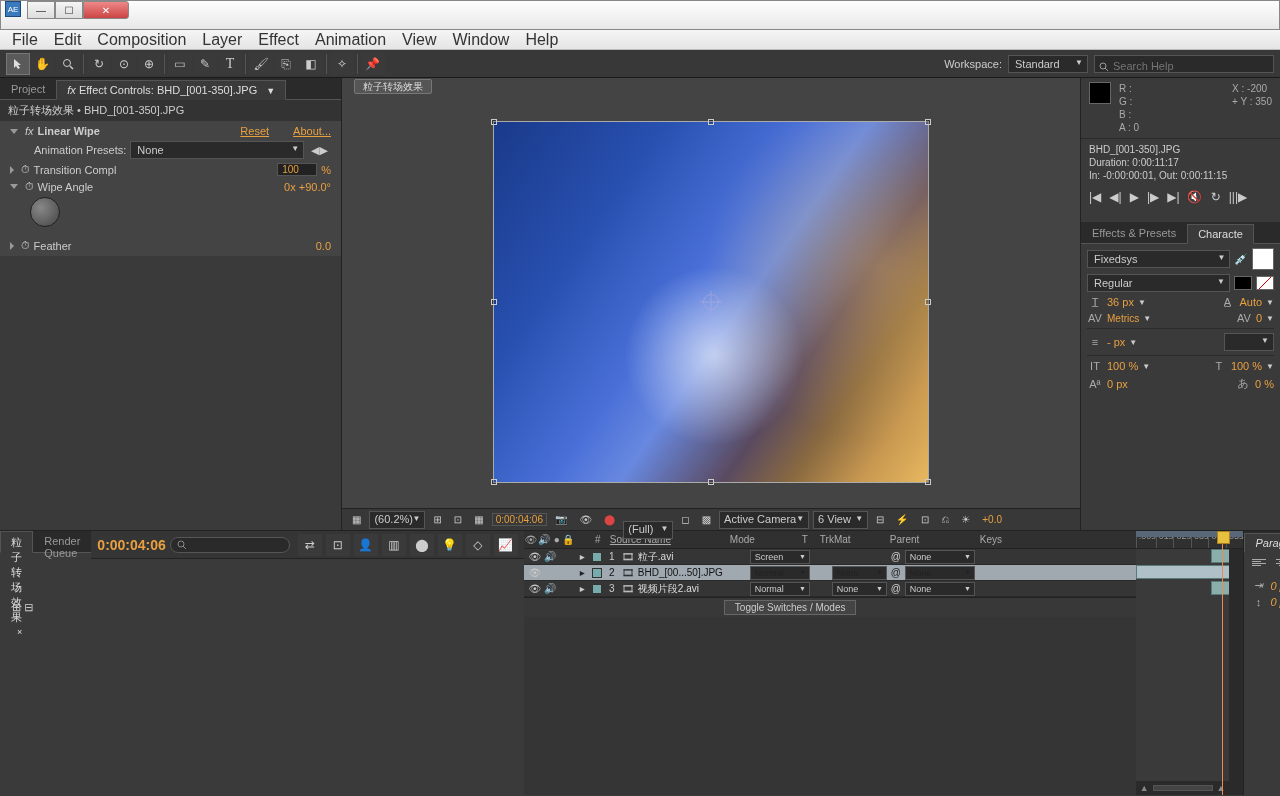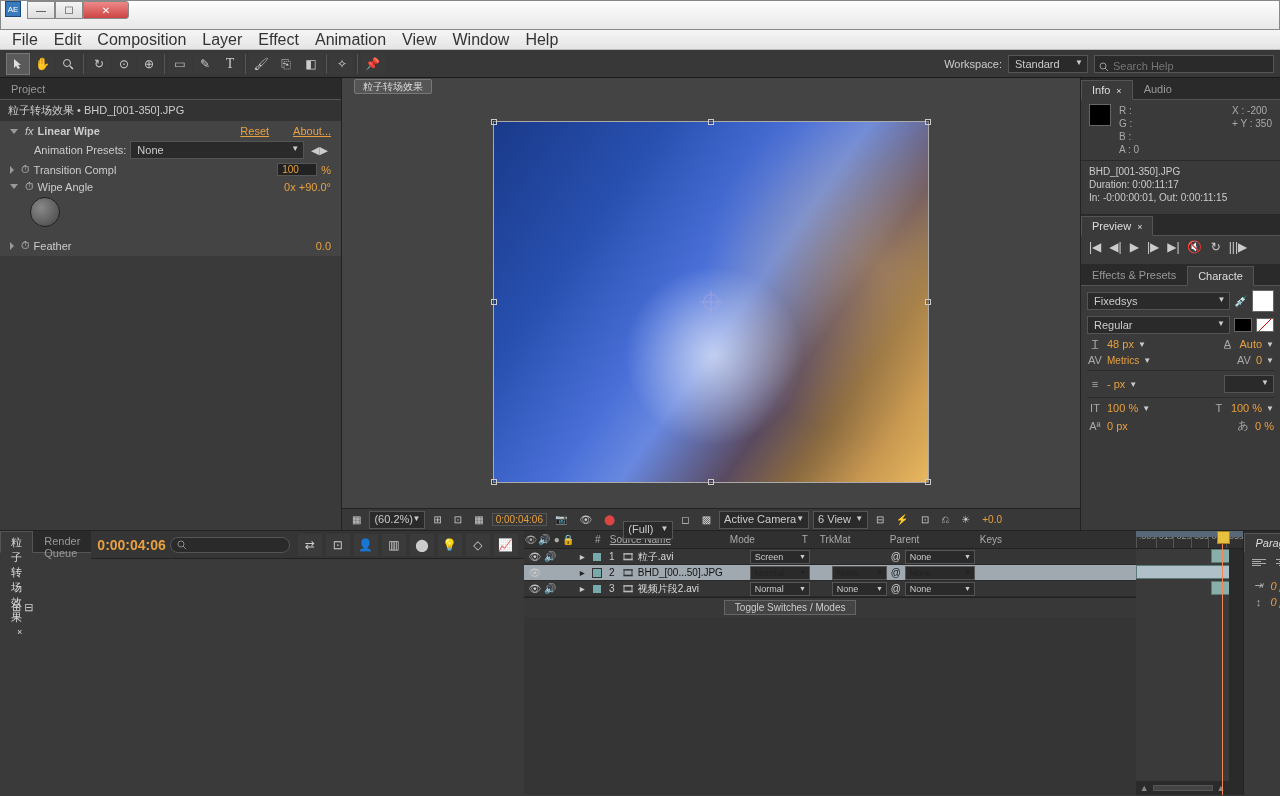--- a/index.html
+++ b/index.html
@@ -184,20 +184,25 @@
       <input placeholder="Search Help" style="">
     </div>
   </div>
 </div>
 
 <div class="main">
 
   <div class="left-panel">
     <div class="panel-tabs">
       <div class="tab">Project</div>
+      <div class="tab active">
+        <span style="font-style:italic;">fx</span>
+        <span>Effect Controls: BHD_[001-350].JPG</span>
+        <span class="x">▼</span>
+      </div>
     </div>
     <div class="panel-header">粒子转场效果 • BHD_[001-350].JPG</div>
     <div style="background:#444;padding:2px 4px;">
       <div class="effect-row">
         <span class="tri open"></span>
         <span style="font-style:italic;color:#ccc;">fx</span>
         <span class="eff-label" style="font-weight:bold;">Linear Wipe</span>
         <span class="link-text">Reset</span>
         <span class="link-text" style="margin-left:20px;">About...</span>
       </div>
@@ -266,75 +271,68 @@
       <span class="vf-item">⚡</span>
       <span class="vf-item">⊡</span>
       <span class="vf-item">⎌</span>
       <span class="vf-item">☀</span>
       <span class="vf-item" style="color:#e8a040;">+0.0</span>
     </div>
   </div>
 
   <div class="right-panel">
 
-    <div class="panel-tabs">
-      <div class="tab active"><span>Info</span><span class="x">×</span></div>
-      <div class="tab">Audio</div>
-    </div>
     <div class="info-body">
       <div class="color-swatch"></div>
       <div class="info-left">
         <div>R :</div>
         <div>G :</div>
         <div>B :</div>
         <div>A : 0</div>
       </div>
       <div class="info-right">
         <div>X : -200</div>
         <div><span>+ </span><span>Y : 350</span></div>
       </div>
     </div>
     <div style="padding:4px 8px;font-size:10px;color:#ccc;line-height:13px;border-top:1px solid #2a2a2a;">
       <div>BHD_[001-350].JPG</div>
       <div>Duration: 0:00:11:17</div>
       <div>In: -0:00:00:01, Out: 0:00:11:15</div>
     </div>
 
-    <div class="panel-tabs" style="margin-top:6px;">
-      <div class="tab active"><span>Preview</span><span class="x">×</span></div>
-    </div>
     <div class="preview-controls">
       <span class="pc-btn">|◀</span>
       <span class="pc-btn">◀|</span>
       <span class="pc-btn">▶</span>
       <span class="pc-btn">|▶</span>
       <span class="pc-btn">▶|</span>
       <span class="pc-btn">🔇</span>
       <span class="pc-btn">↻</span>
       <span class="pc-btn">|||▶</span>
     </div>
 
-    <div class="panel-tabs" style="margin-top:6px;">
+    <div class="panel-tabs" style="margin-top:14px;">
       <div class="tab">Effects &amp; Presets</div>
       <div class="tab active"><span>Characte</span></div>
     </div>
     <div class="char-body">
       <div class="char-row">
         <div class="dropdown" style="flex:1;">Fixedsys</div>
         <span>💉</span>
         <div style="width:22px;height:22px;background:#fff;border:1px solid #666;"></div>
       </div>
       <div class="char-row">
         <div class="dropdown" style="flex:1;">Regular</div>
         <div style="width:18px;height:14px;background:#000;border:1px solid #666;"></div>
         <div style="width:18px;height:14px;background:linear-gradient(135deg,#fff 48%,#d00 48%,#d00 52%,#fff 52%);border:1px solid #666;"></div>
       </div>
       <div class="char-row">
         <span class="char-icon">T̲</span>
-        <span class="eff-val">48 px</span>
+        <span class="eff-val">36 px</span>
           <span style="font-size:8px;">▼</span>
         <span style="flex:1"></span>
         <span class="char-icon">A̲</span>
         <span class="eff-val">Auto</span>
           <span style="font-size:8px;">▼</span>
       </div>
       <div class="char-row">
         <span class="char-icon">AV</span>
         <span class="eff-val" style="font-size:10px;">Metrics</span>
           <span style="font-size:8px;">▼</span>

